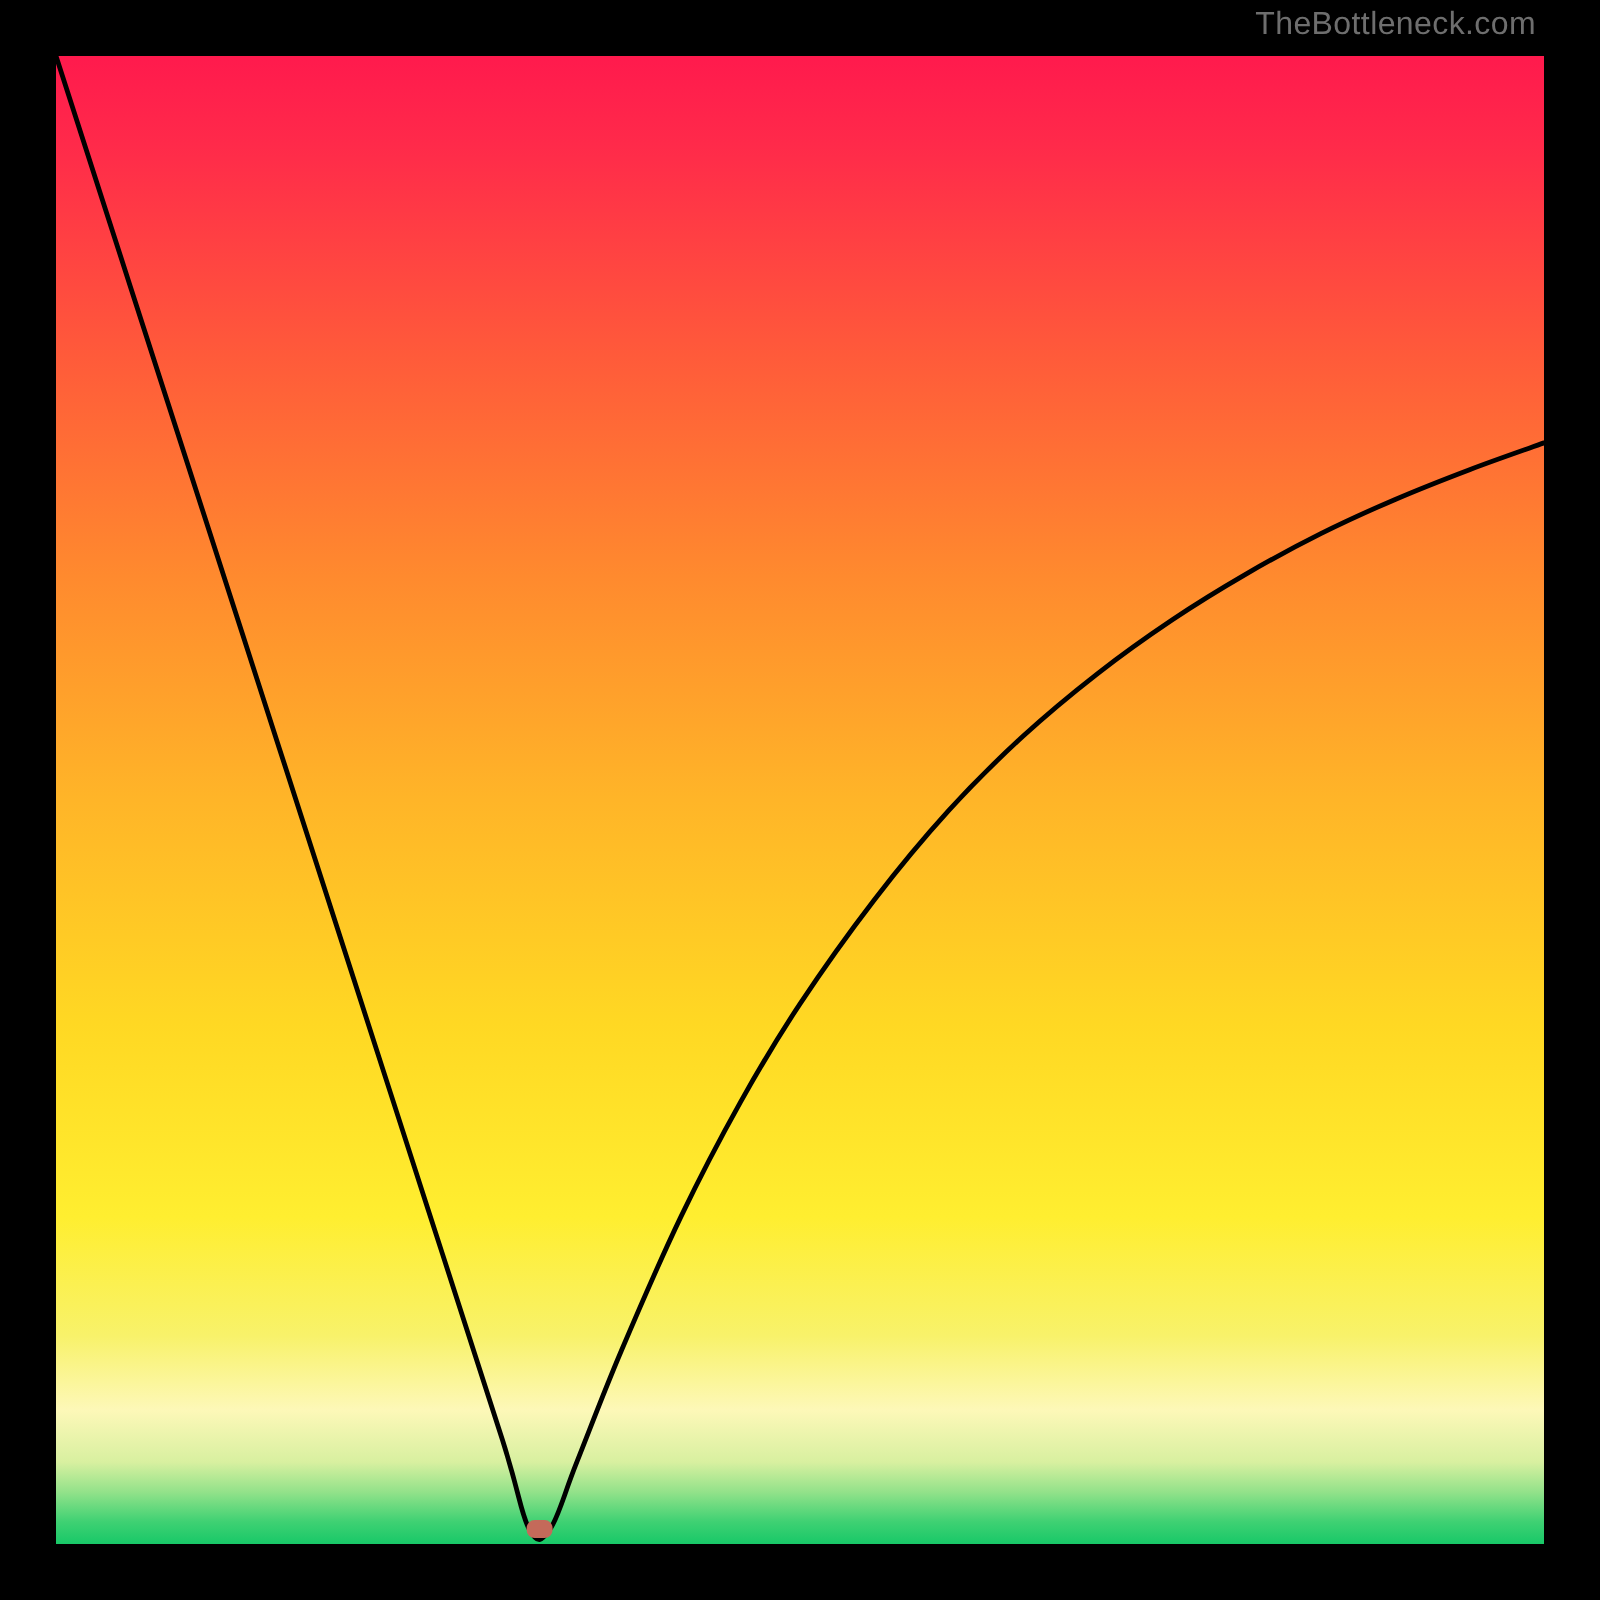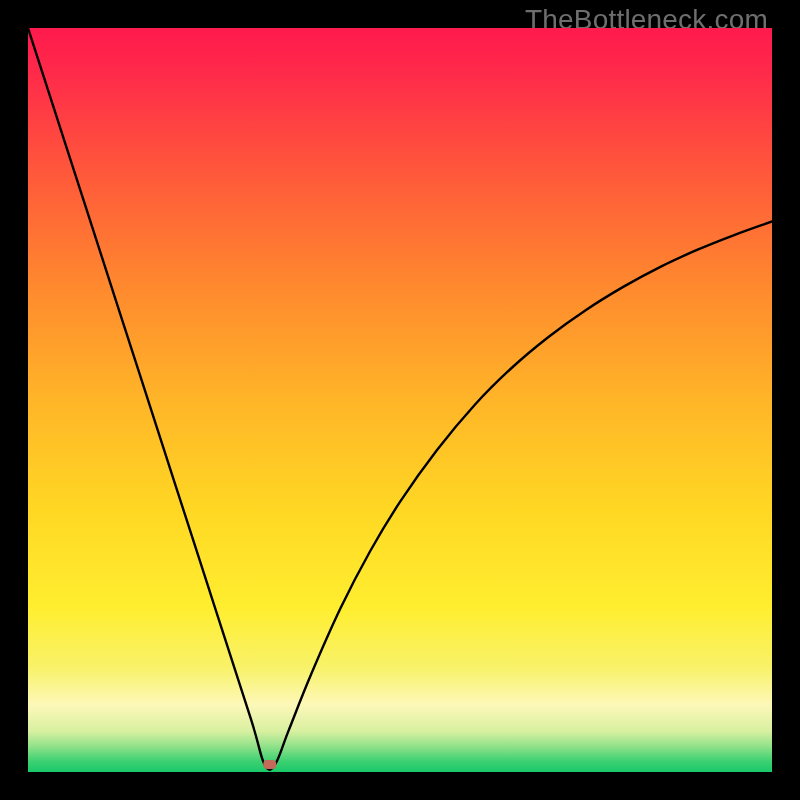--- a/index.html
+++ b/index.html
@@ -27,21 +27,21 @@
     height: 744px;
   }
   .gradient {
     position: absolute;
     left: 0; top: 0; right: 0; bottom: 0;
   }
   .watermark {
     position: absolute;
     top: 4px;
     right: 32px;
-    font-size: 28px;
+    font-size: 16px;
     font-weight: 500;
     color: #6e6e6e;
     letter-spacing: 0.2px;
     margin-left: 23px;
   }
 </style>
 </head>
 <body>
 
 <div class="watermark">TheBottleneck.com</div>

